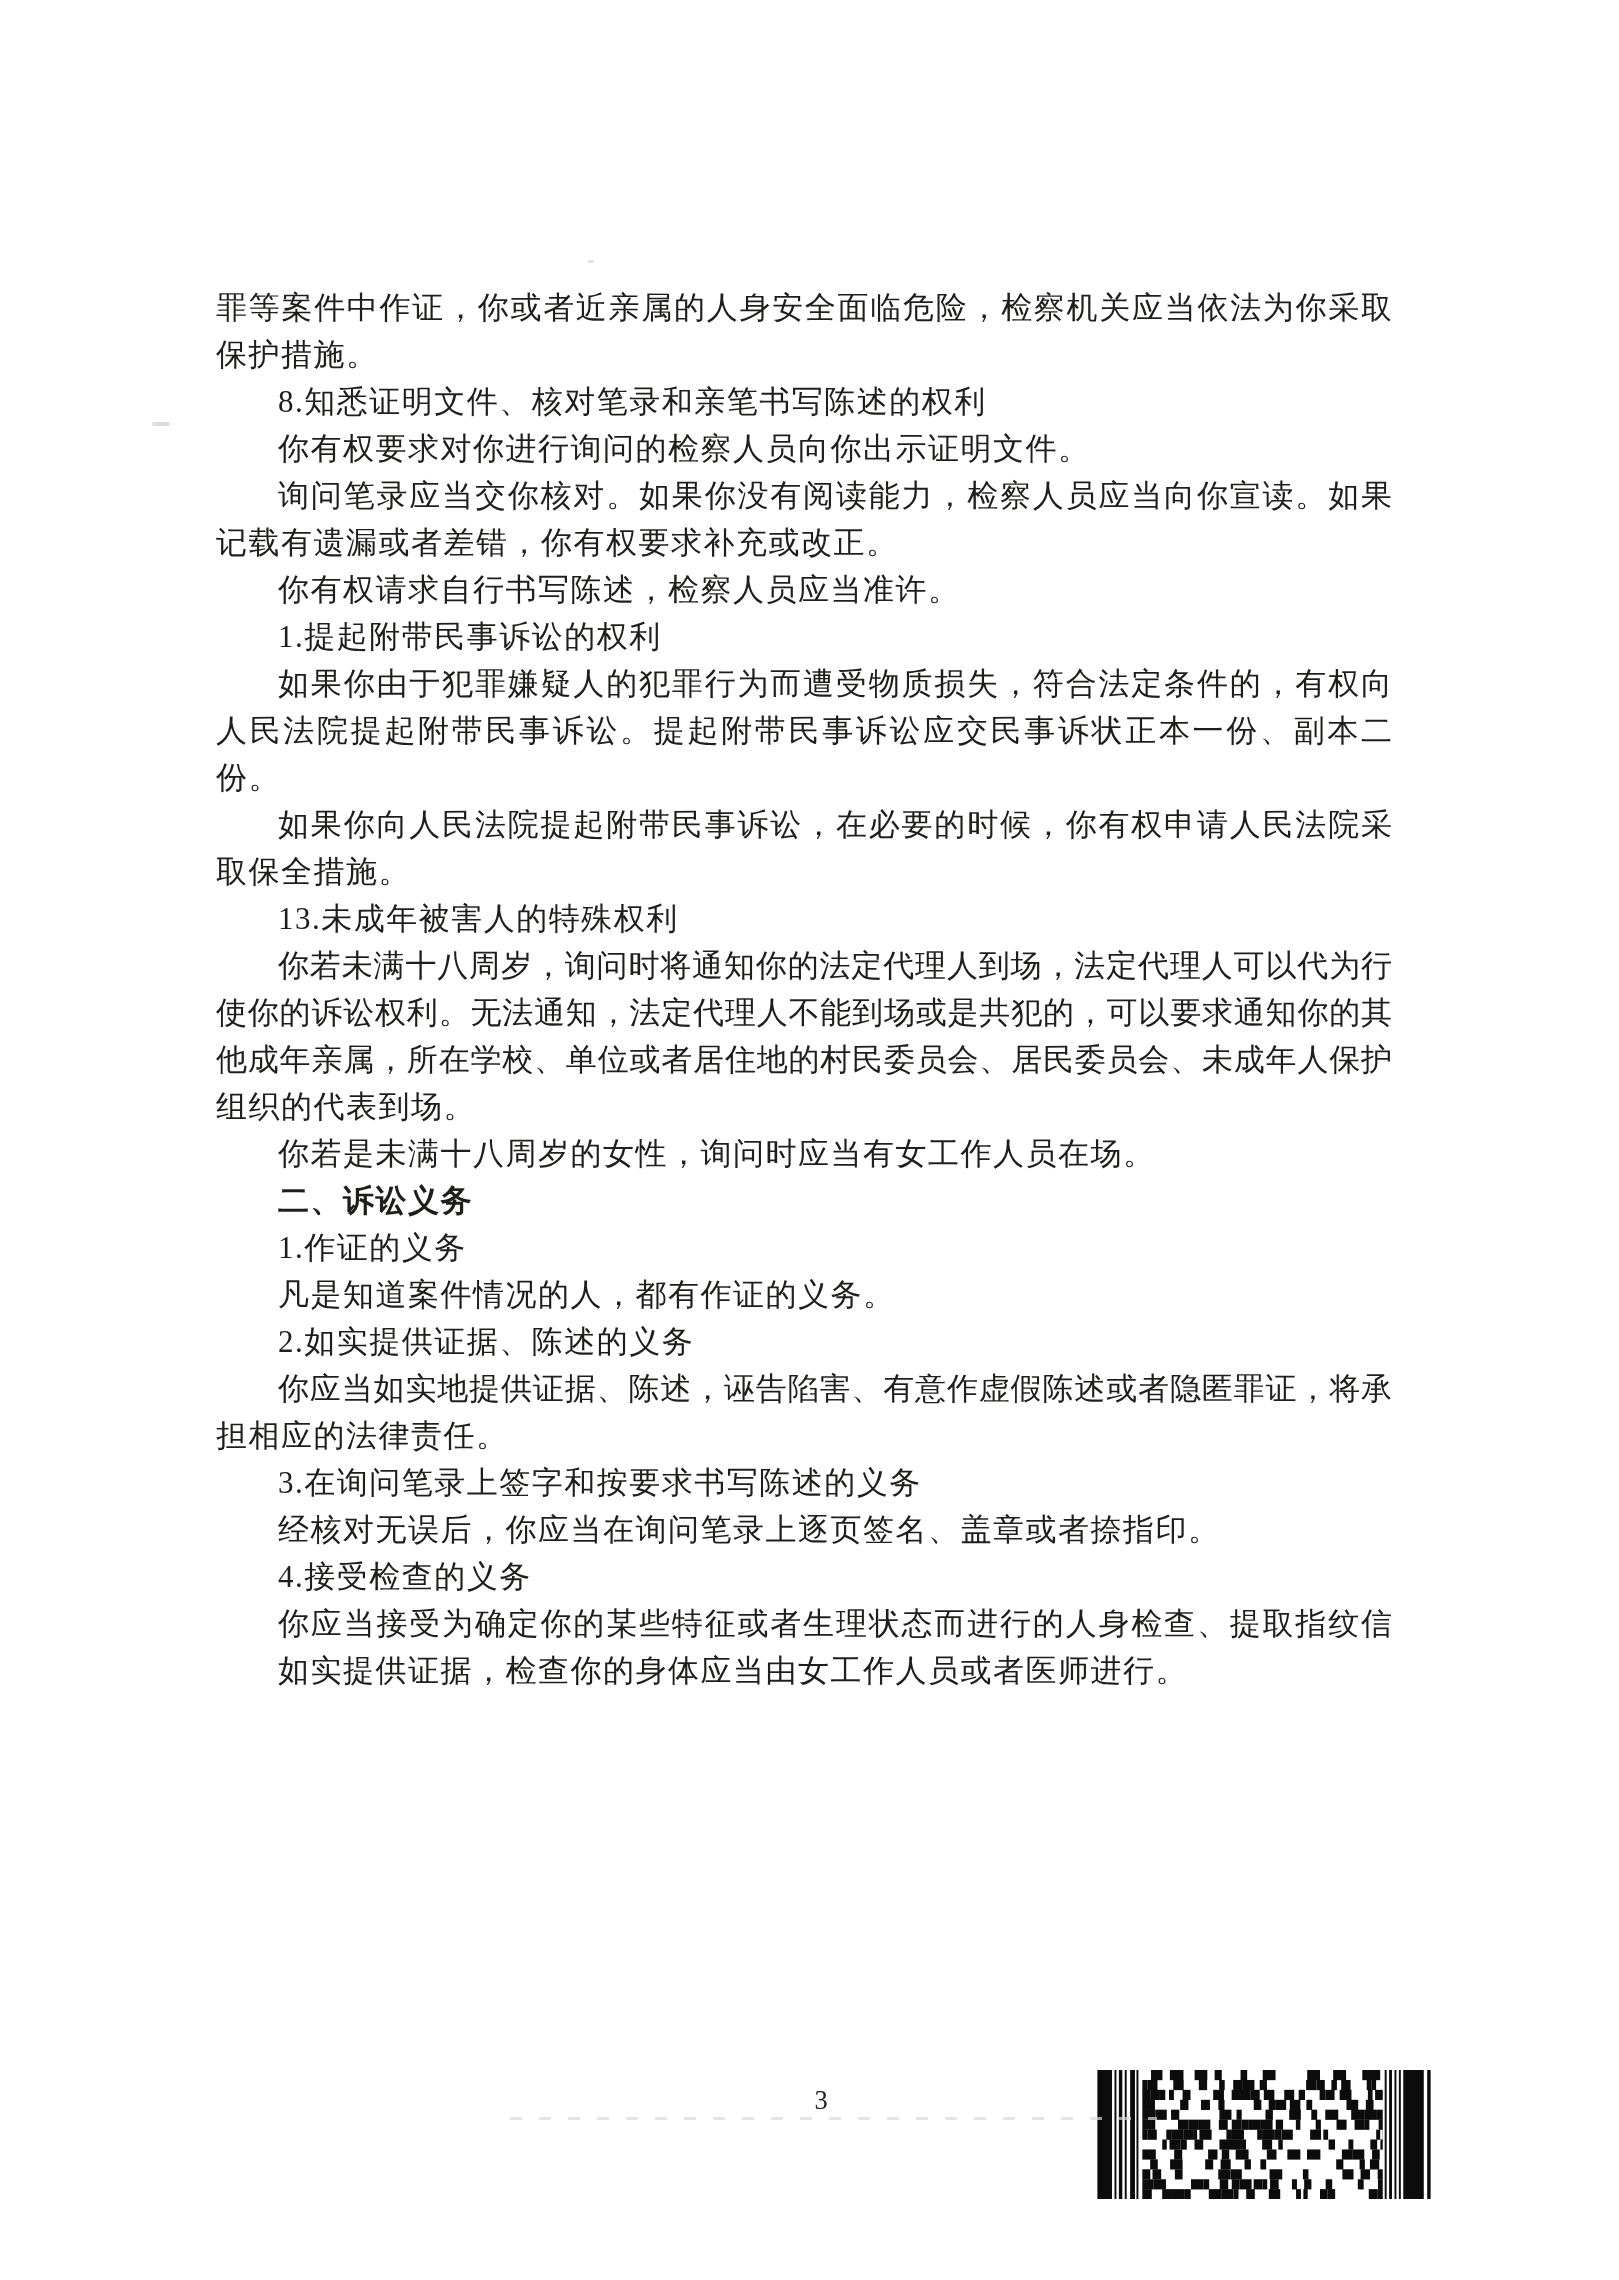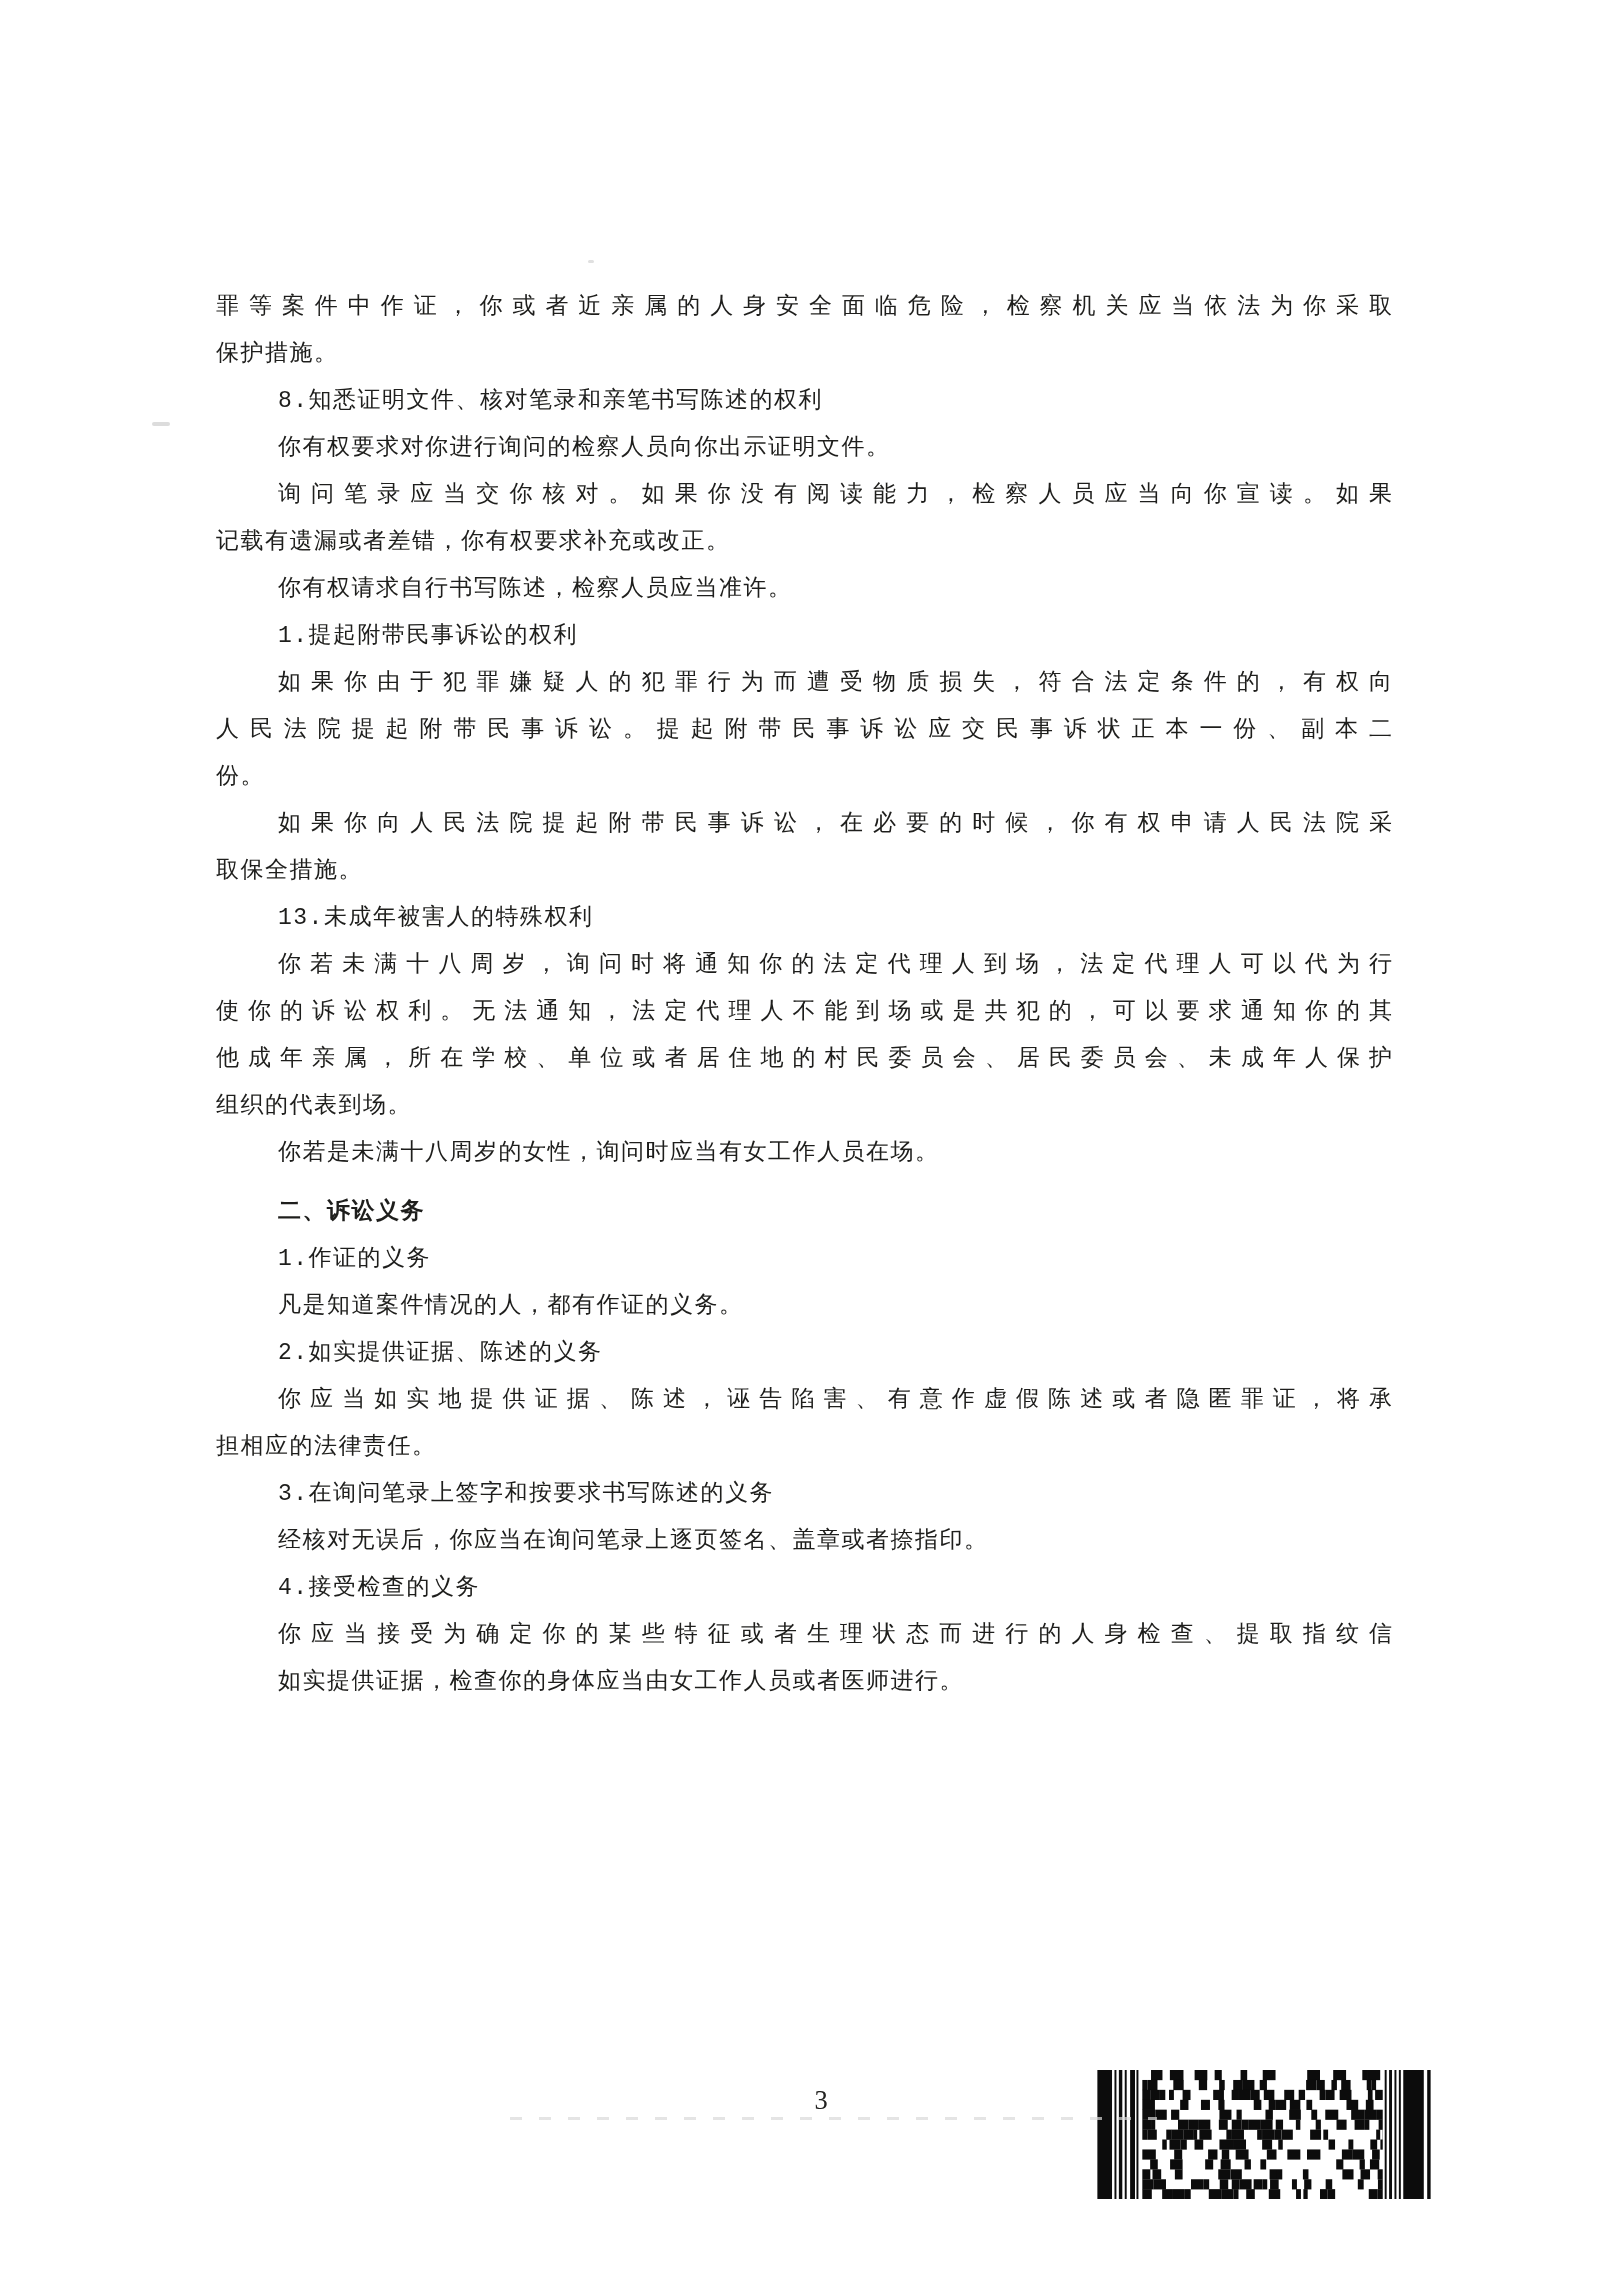--- a/index.html
+++ b/index.html
@@ -16,40 +16,38 @@
     color: #1e1e1c;
     overflow: hidden;
   }
   .doc-body {
     position: absolute;
     left: 216px;
     top: 284px;
     width: 1176px;
   }
   .line {
-    font-size: 23px;
+    font-size: 31px;
     line-height: 47px;
     height: 47px;
     overflow: hidden;
-    font-family: Liberation Mono, monospace;
   }
   .line:not(.just) {
     letter-spacing: 1.5px;
     white-space: nowrap;
   }
   .line.indent {
     padding-left: 62px;
   }
   .line.just {
     text-align: justify;
     text-align-last: justify;
   }
   .line.bold {
     font-weight: 700;
-    margin-top: 12px;
   }
   .page-number {
     position: absolute;
     left: 821px;
     top: 2086px;
     transform: translateX(-50%);
     font-size: 26.5px;
     line-height: 29px;
     color: #222220;
   }

